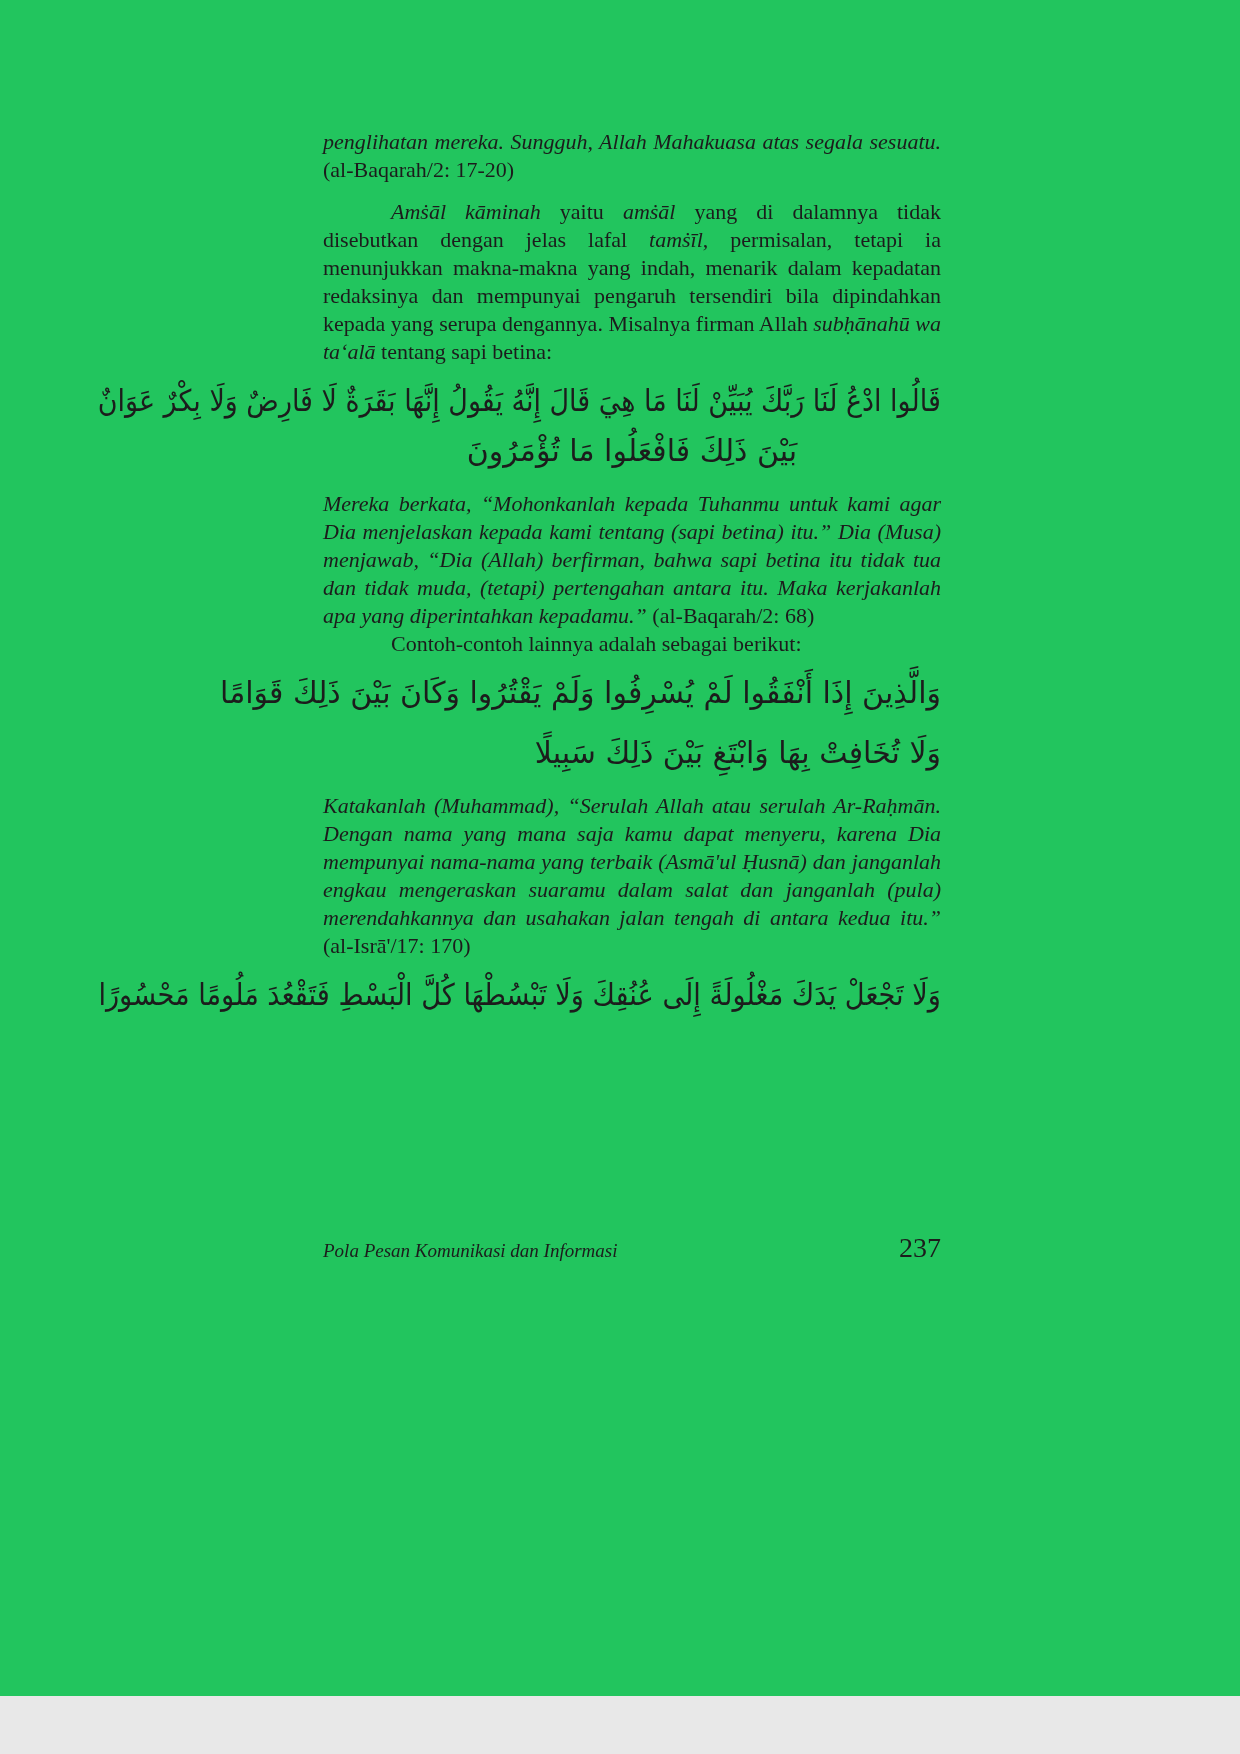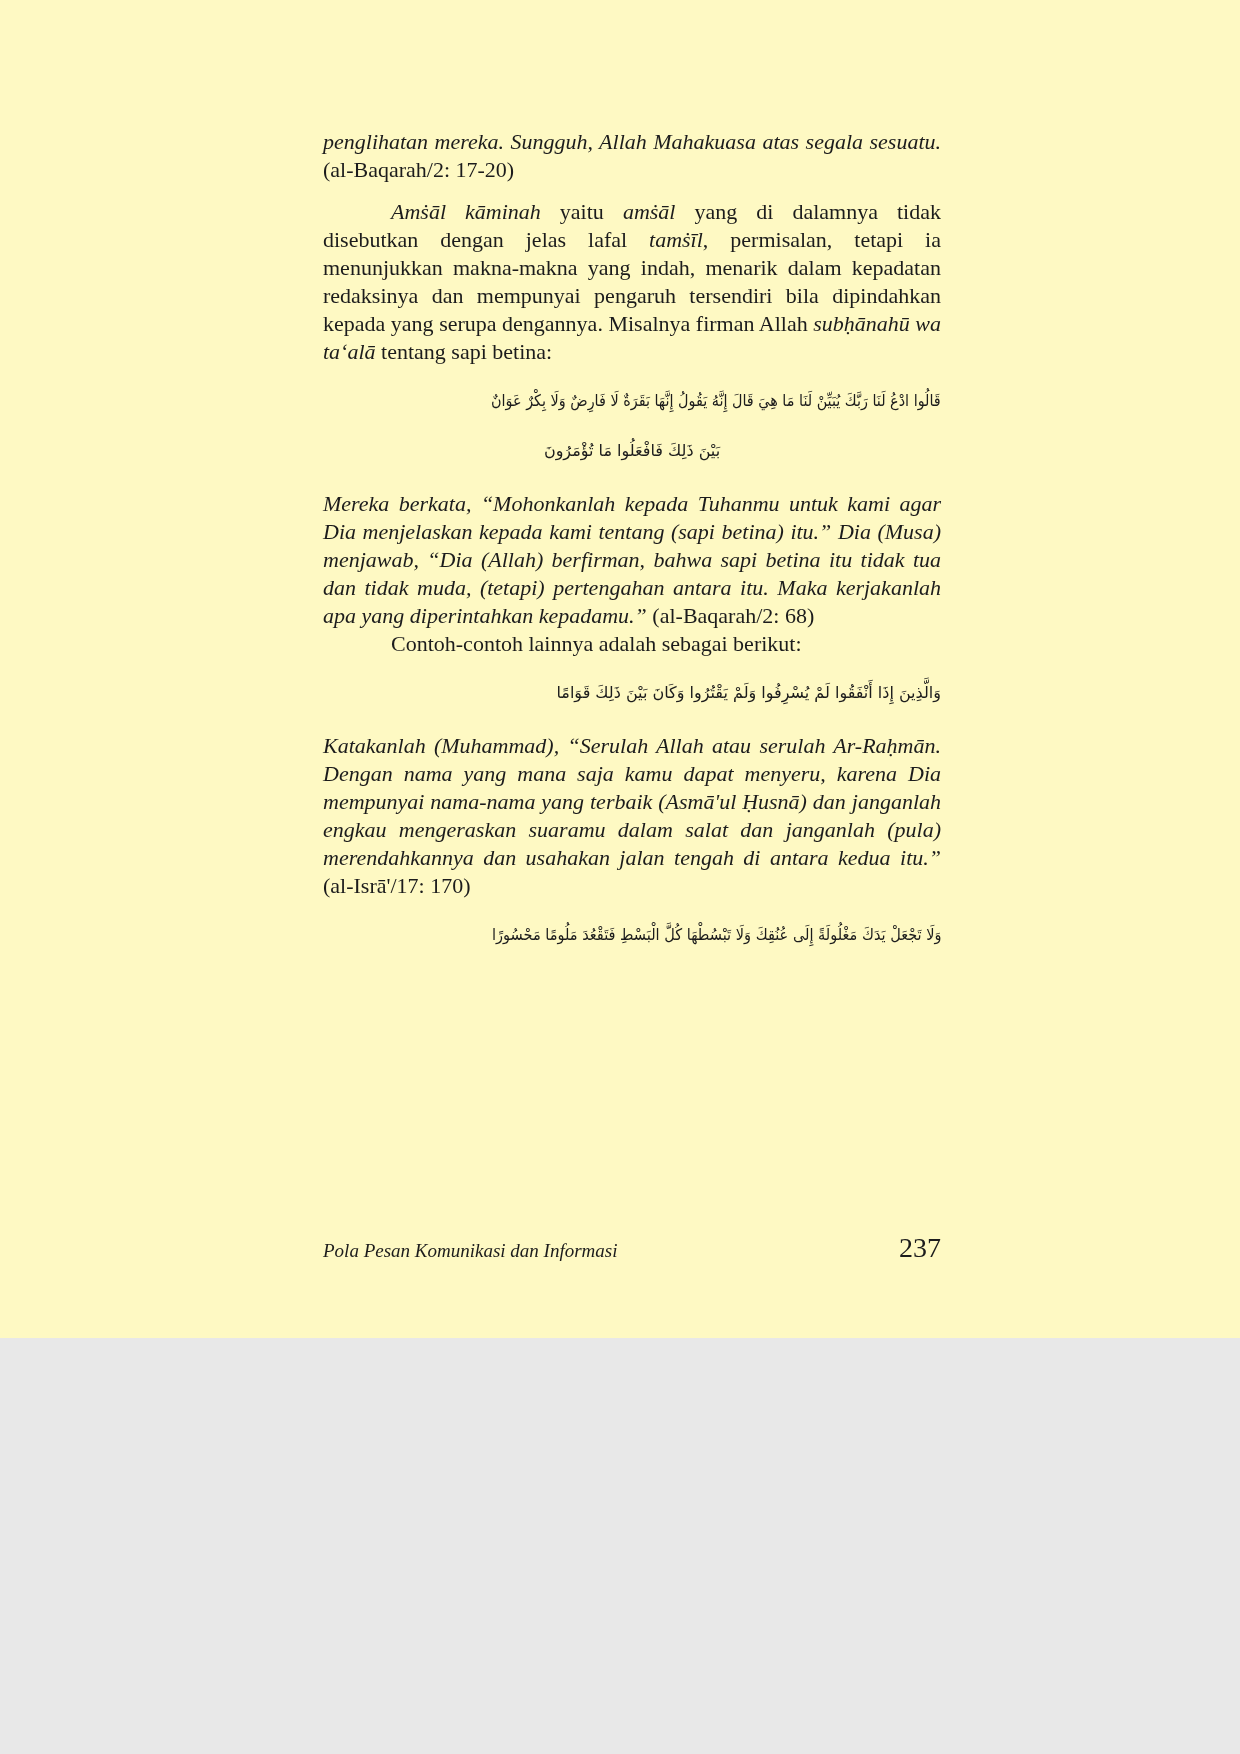--- a/index.html
+++ b/index.html
@@ -1,21 +1,21 @@
 <!DOCTYPE html>
 <html lang="id"><head>
 <meta charset="utf-8">
 <style>
   html, body { margin: 0; padding: 0; background: #e8e8e8; }
   .page {
     position: relative;
     width: 1240px;
-    height: 1338px;
+    height: 1696px;
     margin: 0 auto;
-    background: #fef9c3;
+    background: #22c55e;
     color: #1c1c1c;
     font-family: "Liberation Serif", "DejaVu Serif", serif;
     font-size: 22px;
     line-height: 28px;
     overflow: hidden;
   }
   .content {
     position: absolute;
     left: 323px;
     top: 128px;
@@ -24,21 +24,21 @@
   p { margin: 0; text-align: justify; }
   .it { font-style: italic; }
   .indent { text-indent: 68px; }
   .mt-sm { margin-top: 14px; }
   .mt-md { margin-top: 0; }
   .mt-lg { margin-top: 22px; }
   .arabic {
     direction: rtl;
     margin: 10px 0 8px 0;
     font-family: "DejaVu Sans", sans-serif;
-    font-size: 16px;
+    font-size: 30px;
   }
   .ar-line {
     text-align: right;
     line-height: 50px;
     white-space: nowrap;
   }
   .ar-line .ar-text { display: inline-block; white-space: nowrap; }
   .ar-left { text-align: center; }
   .footer {
     position: absolute;
@@ -71,20 +71,21 @@
     <p class="mt-sm"><span class="it">Mereka berkata, “Mohonkanlah kepada Tuhanmu untuk kami agar Dia menjelaskan kepada kami tentang (sapi betina) itu.” Dia (Musa) menjawab, “Dia (Allah) berfirman, bahwa sapi betina itu tidak tua dan tidak muda, (tetapi) pertengahan antara itu. Maka kerjakanlah apa yang diperintahkan kepadamu.” </span><span>(al-Baqarah/2: 68)</span></p>
 
     <p class="indent mt-md"><span>Contoh-contoh lainnya adalah sebagai berikut:</span></p>
 
     <div class="arabic">
       <div class="ar-line"><span class="ar-text">وَالَّذِينَ إِذَا أَنْفَقُوا لَمْ يُسْرِفُوا وَلَمْ يَقْتُرُوا وَكَانَ بَيْنَ ذَلِكَ قَوَامًا</span></div>
     </div>
 
 
     <div class="arabic">
+      <div class="ar-line"><span class="ar-text">وَلَا تُخَافِتْ بِهَا وَابْتَغِ بَيْنَ ذَلِكَ سَبِيلًا</span></div>
     </div>
 
     <p class="mt-sm"><span class="it">Katakanlah (Muhammad), “Serulah Allah atau serulah Ar-Raḥmān. Dengan nama yang mana saja kamu dapat menyeru, karena Dia mempunyai nama-nama yang terbaik (Asmā'ul Ḥusnā) dan janganlah engkau mengeraskan suaramu dalam salat dan janganlah (pula) merendahkannya dan usahakan jalan tengah di antara kedua itu.” </span><span>(al-Isrā'/17: 170)</span></p>
 
     <div class="arabic mt-lg">
       <div class="ar-line"><span class="ar-text" style="transform-origin: right center; transform: scaleX(0.907);">وَلَا تَجْعَلْ يَدَكَ مَغْلُولَةً إِلَى عُنُقِكَ وَلَا تَبْسُطْهَا كُلَّ الْبَسْطِ فَتَقْعُدَ مَلُومًا مَحْسُورًا</span></div>
     </div>
 
   </div>
 

